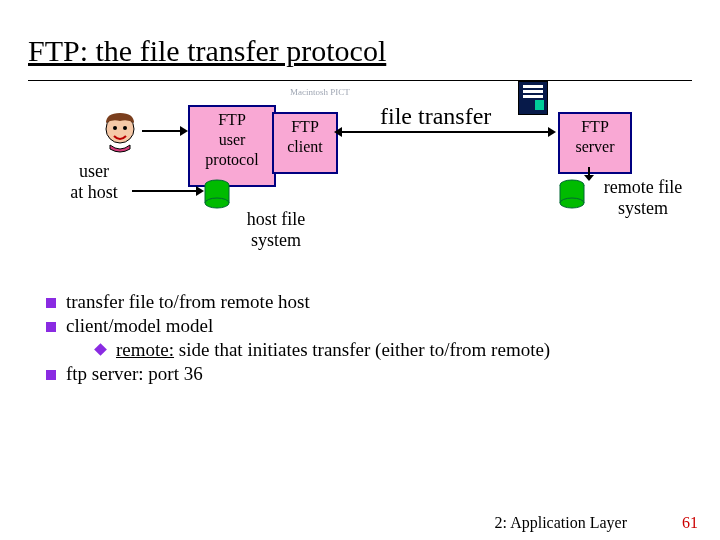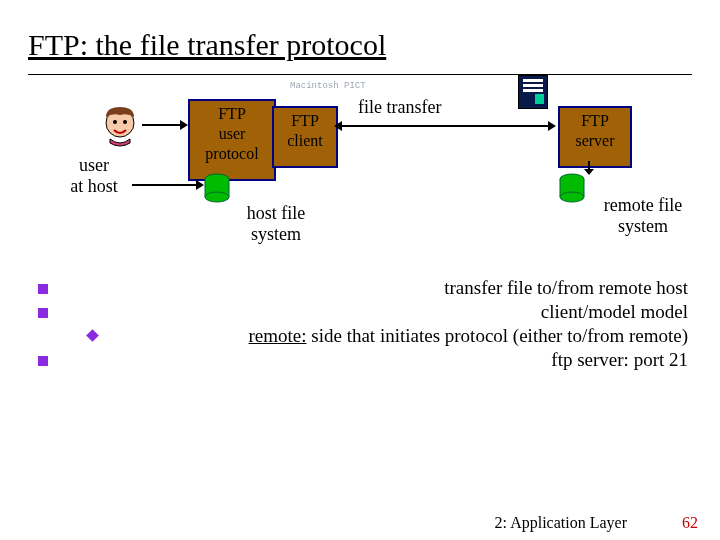--- a/index.html
+++ b/index.html
@@ -12,72 +12,72 @@
     height: 540px;
     position: relative;
     overflow: hidden;
   }
   .slide {
     padding: 16px 28px 0 28px;
   }
   .title {
     font-size: 30px;
     text-decoration: underline;
-    margin: 12px 0 12px 0;
+    margin: 18px 0 12px 0;
     font-weight: normal;
   }
   .hr {
     border: 0;
     border-top: 1.5px solid #000;
     margin: 0 0 0 0;
   }
   
   .diagram {
     position: relative;
     width: 660px;
     height: 190px;
     margin-top: 6px;
   }
   .mac-watermark {
     position: absolute;
     left: 262px;
     top: 0px;
-    font-family: Liberation Mono, monospace;
+    font-family: Liberation Serif, serif;
     font-size: 9px;
     color: #9fa6b3;
     text-align: center;
   }
   .user-face {
     position: absolute;
     left: 70px;
     top: 22px;
     width: 44px;
     height: 44px;
   }
   .user-face svg { width: 44px; height: 44px; }
   .box {
     position: absolute;
     border: 2px solid #000080;
-    background: #a16207;
+    background: #f9a8d4;
     text-align: center;
     font-size: 16px;
     line-height: 1.25;
     padding: 3px 4px 15px 4px;
   }
   .box-ui { left: 160px; top: 18px; width: 76px; }
   .box-client { left: 244px; top: 25px; width: 54px; }
   .box-server { left: 530px; top: 25px; width: 62px; }
   .arrow { position: absolute; }
   .arrow line, .arrow path { stroke: #000; stroke-width: 2; fill: none; }
   .arrow .head { fill: #000; stroke: none; }
   .transfer-label {
     position: absolute;
-    left: 330px;
+    left: 352px;
     top: 16px;
-    font-size: 18px;
+    font-size: 24px;
     text-align: center;
   }
   .user-at-host {
     position: absolute;
     left: 26px;
     top: 74px;
     font-size: 18px;
     text-align: center;
     width: 80px;
   }
@@ -89,21 +89,20 @@
     text-align: center;
     width: 100px;
   }
   .remote-fs-label {
     position: absolute;
     left: 560px;
     top: 90px;
     font-size: 18px;
     text-align: center;
     width: 110px;
-    margin-top: 24px;
   }
   .cylinder { position: absolute; }
   .cyl-local { left: 175px; top: 92px; }
   .cyl-remote { left: 530px; top: 92px; }
   .server-box {
     position: absolute;
     left: 490px;
     top: -6px;
     width: 28px;
     height: 32px;
@@ -114,22 +113,21 @@
   .server-box .s1 { top:3px;} .server-box .s2{top:8px;} .server-box .s3{top:13px;}
   .server-box .screen{ position:absolute;left:16px;top:18px;width:9px;height:10px;background:#0c9;}
   
   .body {
     padding-top: 2px;
     font-size: 19px;
   }
   ul.lvl1 {
     list-style: none;
     padding-left: 4px;
-    margin: 4px;
-    text-align: right;
+    margin: 12px;
   }
   ul.lvl1 > li {
     position: relative;
     padding-left: 22px;
     margin: 2px 0;
   }
   ul.lvl1 > li::before {
     content: "";
     position: absolute;
     left: 2px;
@@ -264,25 +262,25 @@
     </div>
   </div>
 
   <div class="body">
     <ul class="lvl1">
       <li>transfer file to/from remote host</li>
       <li>
         <span>client/model model</span>
         <ul class="lvl2">
           <li>
-            <u>remote:</u><span> side that initiates protocol (either to/from remote)</span>
+            <u>remote:</u><span> side that initiates transfer (either to/from remote)</span>
           </li>
         </ul>
       </li>
-      <li>ftp server: port 21</li>
+      <li>ftp server: port 36</li>
     </ul>
   </div>
 </div>
 
 <div class="footer-right">
   <span class="chap">2: Application Layer</span>
-  <span class="num">62</span>
+  <span class="num">61</span>
 </div>
 
 </body></html>

